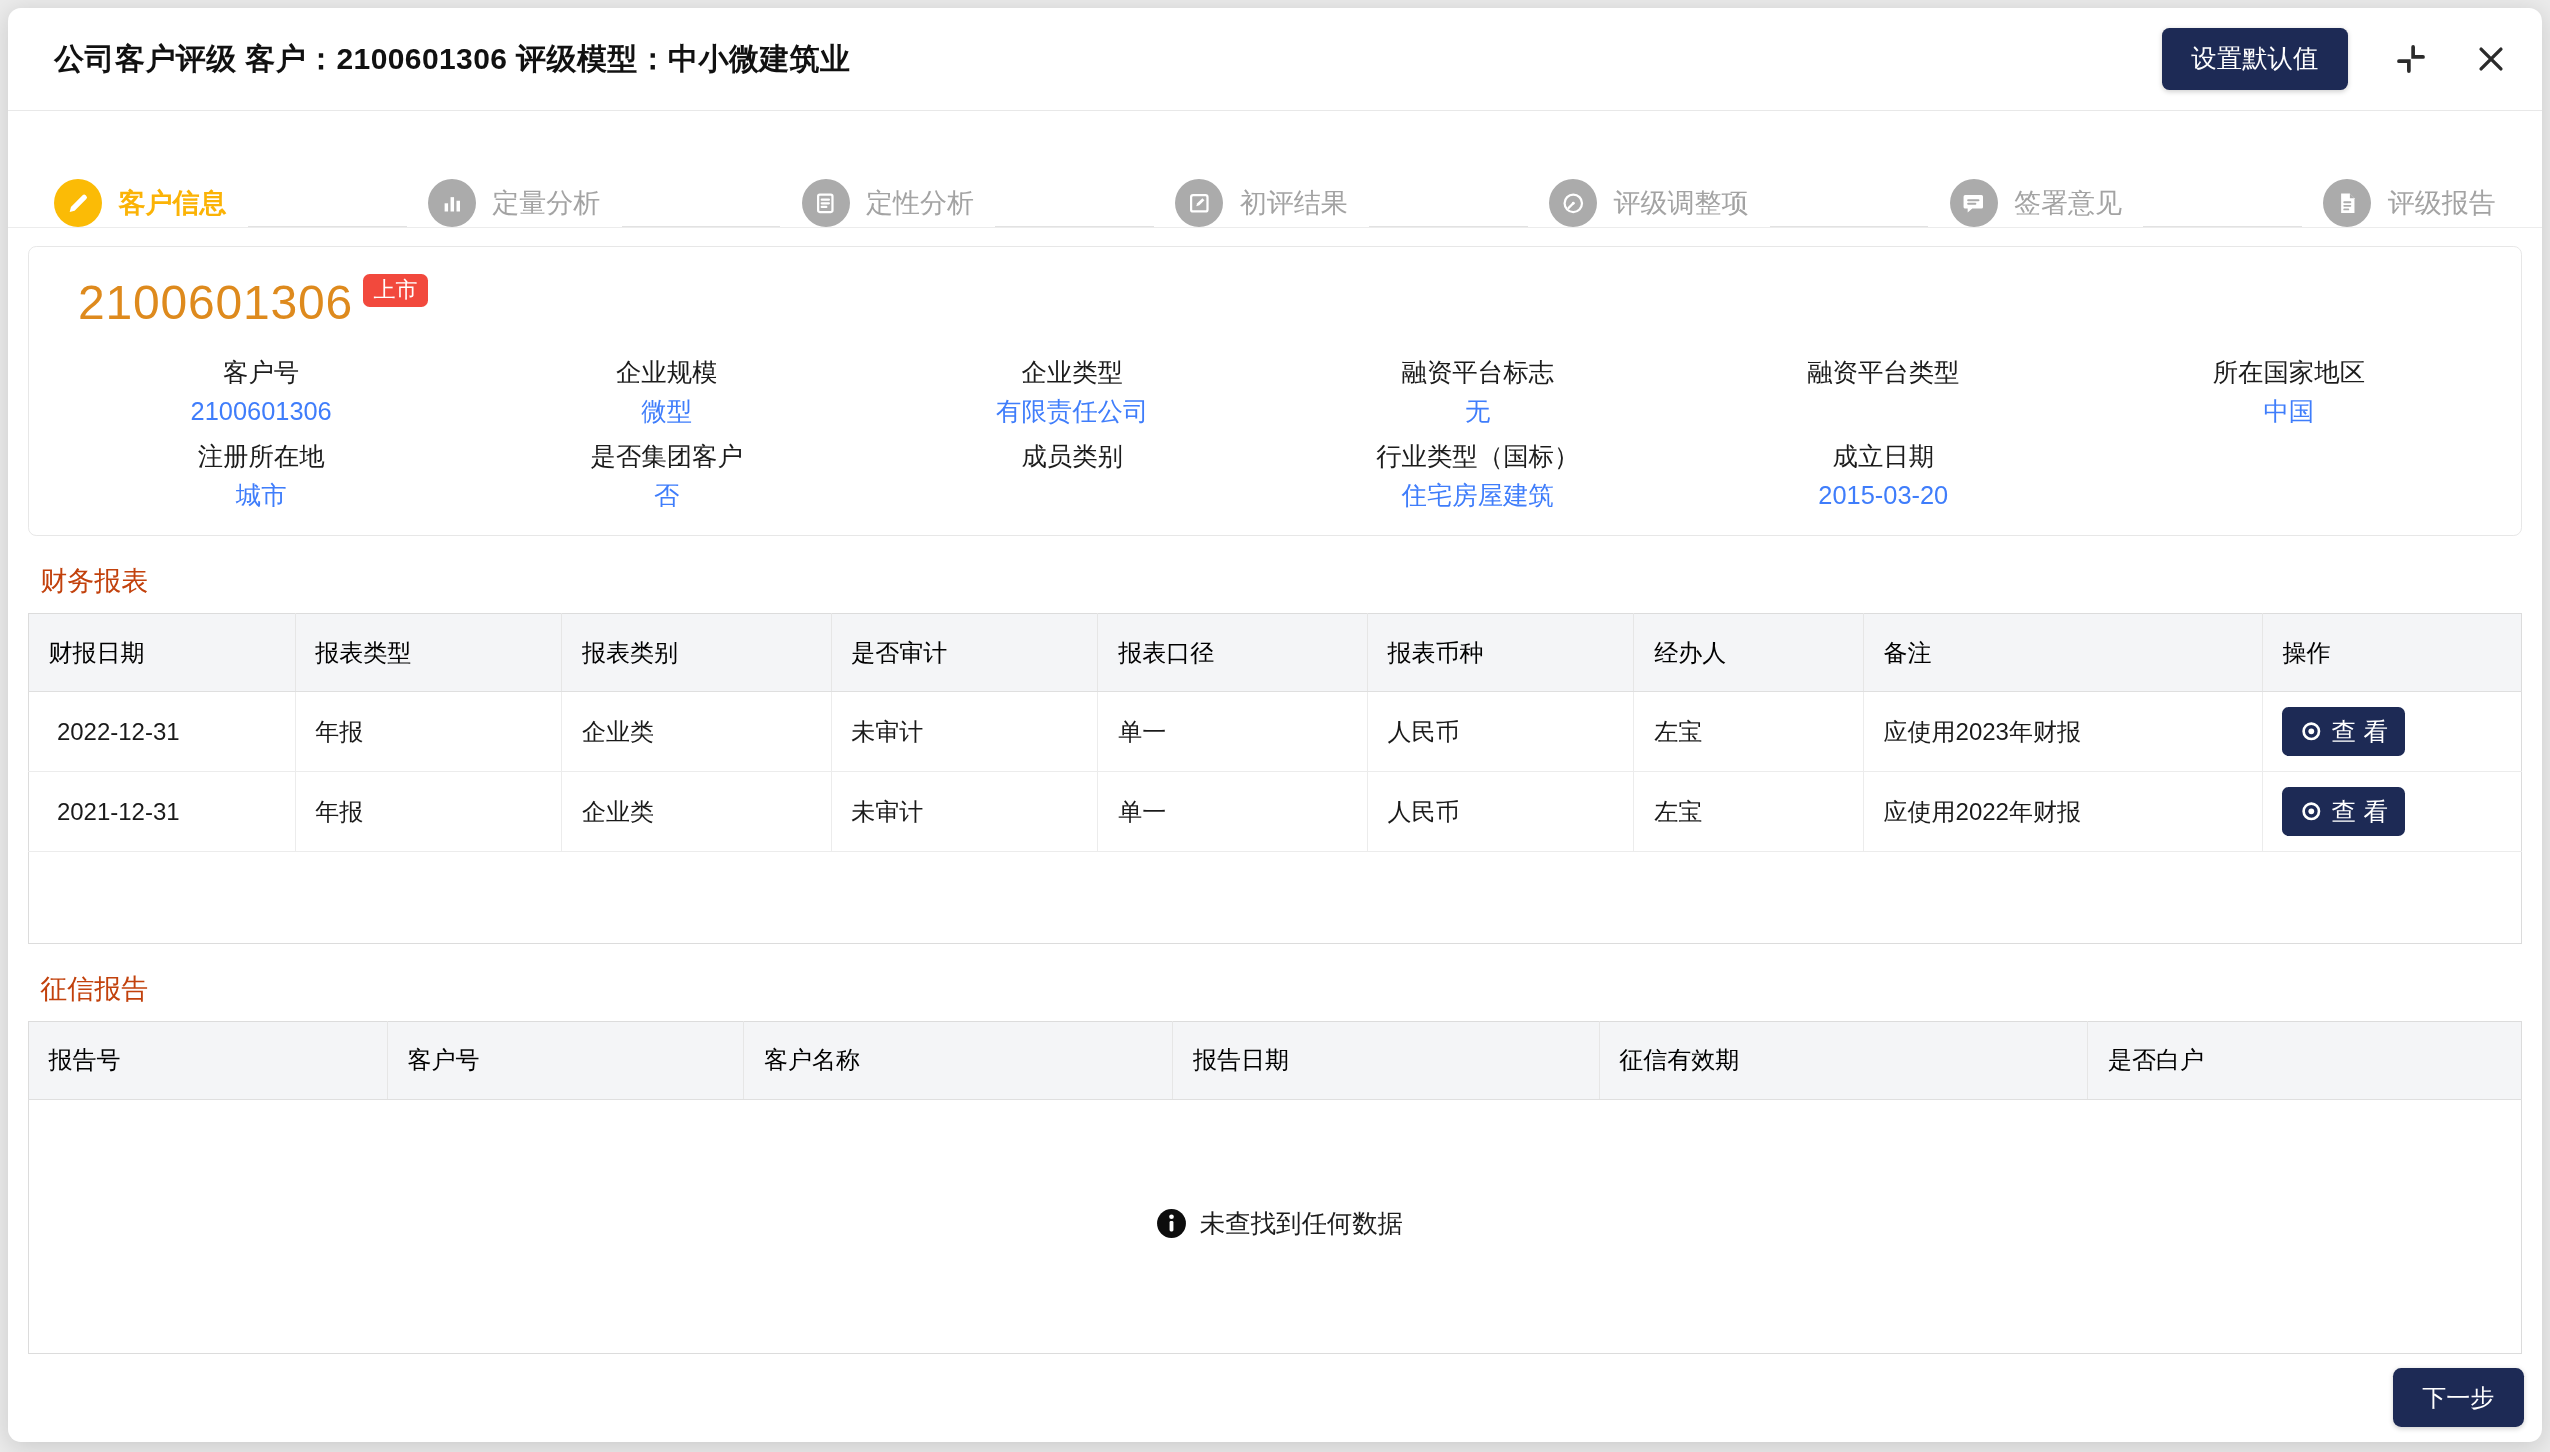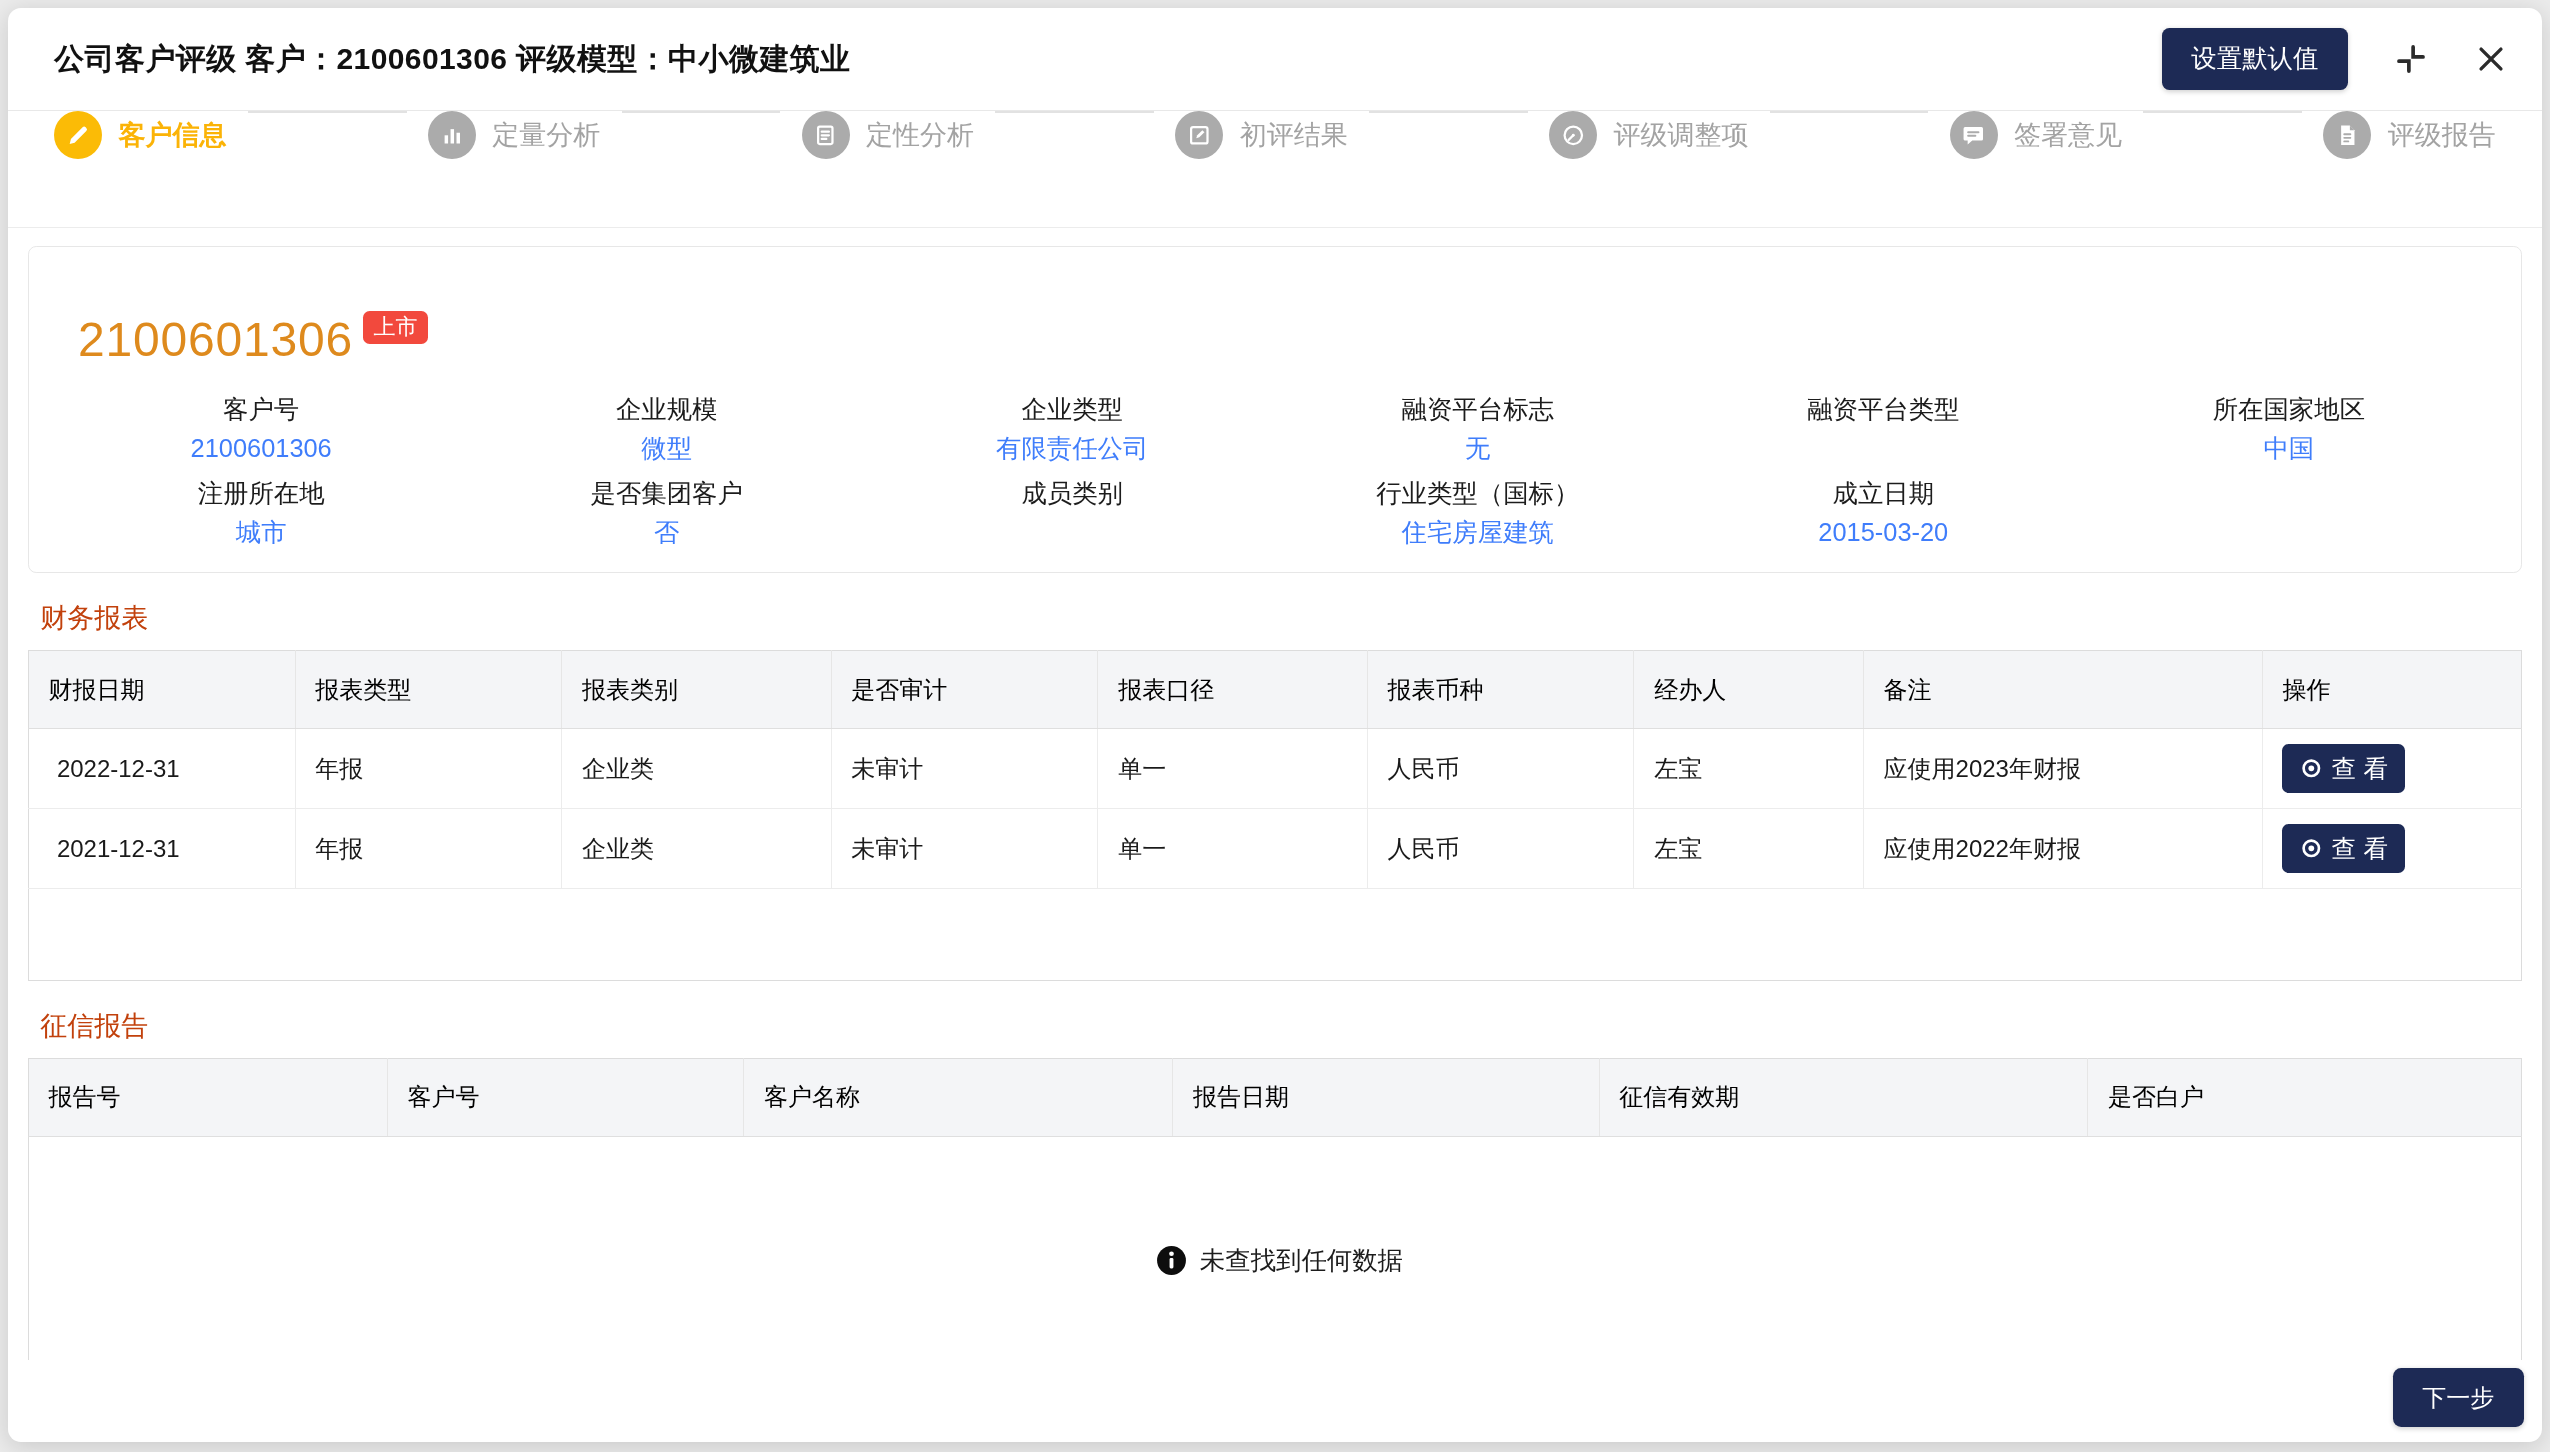--- a/index.html
+++ b/index.html
@@ -33,42 +33,42 @@
     border-radius: 7.4px; font-size: 25.4px;
     font-family: "Liberation Sans", "DejaVu Sans", sans-serif;
     height: 62px; padding: 0 29.5px;
     display: inline-flex; align-items: center; justify-content: center;
     box-shadow: 0 1.6px 4.9px rgba(0,0,0,.18);
   }
   .icon-btn { display: inline-flex; align-items: center; justify-content: center; cursor: pointer; }
   
   .stepper {
     height: 117px; flex: 0 0 117px;
-    display: flex; align-items: flex-start;
+    display: flex; align-items: flex-end;
     padding: 0 46px;
     border-bottom: 0.8px solid #ececec;
   }
   .step { display: flex; align-items: center; gap: 16.4px; cursor: pointer; flex: 0 0 auto; }
   .step-circle {
     width: 48px; height: 48px; border-radius: 50%;
     background: #ababab;
     display: flex; align-items: center; justify-content: center;
     flex: 0 0 48px;
   }
   .step.active .step-circle { background: #fbbb06; }
   .step-label { font-size: 27px; color: #a3a3a3; white-space: nowrap; }
   .step.active .step-label { color: #fbb306; font-weight: 600; }
   .connector { flex: 1 1 auto; height: 1.6px; background: #e2e2e2; margin: 0 21.3px; }
   
   .content { flex: 1 1 auto; padding: 18px 19.7px 0; overflow: hidden; }
   .info-card {
     border: 0.8px solid #e7e7e7; border-radius: 8.2px;
     padding: 28px 29.5px 24.6px;
   }
-  .cust-row { padding-left: 19.7px; margin-top: 37px; }
+  .cust-row { padding-left: 19.7px; }
   .cust-no { font-size: 48px; line-height: 55px; color: #de8a1d; font-weight: 500; letter-spacing: 0.8px; }
   .badge {
     display: inline-block; vertical-align: top;
     margin-left: 9.8px; margin-top: -1.6px;
     background: #f2493d; color: #fff;
     font-size: 22px; line-height: 22px;
     padding: 5.7px 10.7px; border-radius: 6.6px;
   }
   .fields-grid {
     margin-top: 28px;

